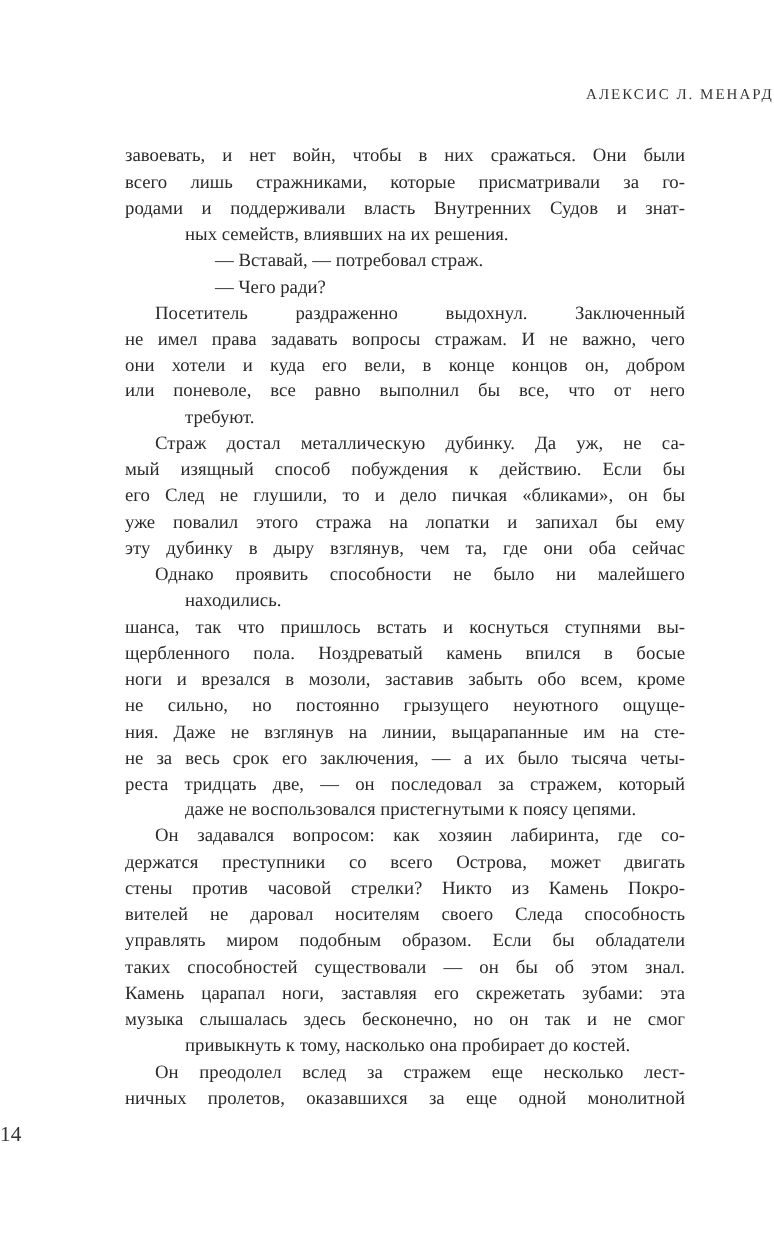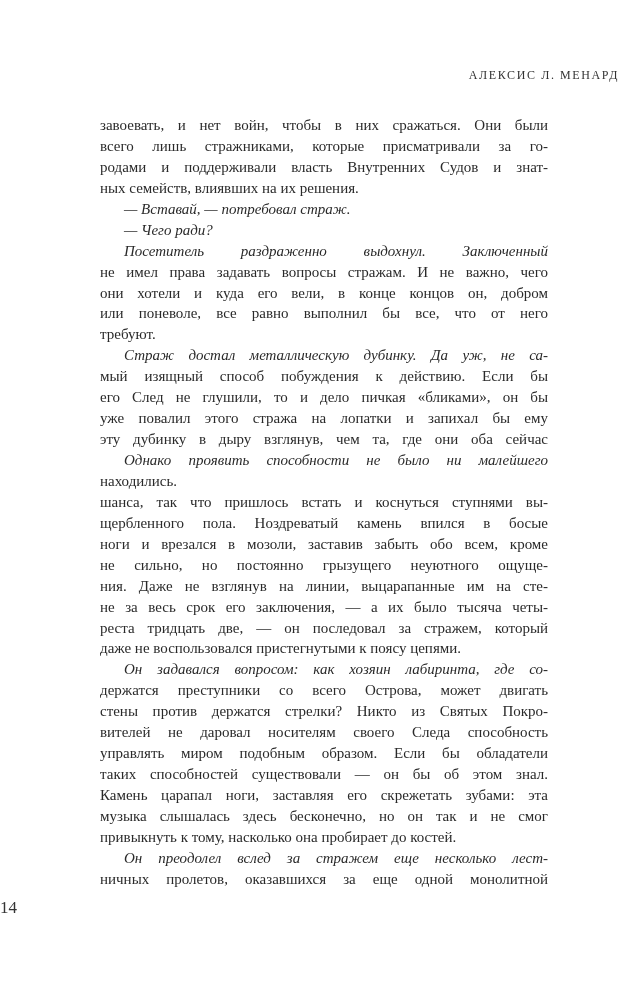--- a/index.html
+++ b/index.html
@@ -36,24 +36,24 @@
   .line {
     display: block;
     white-space: nowrap;
     height: 20.95px;
     text-align: justify;
     text-align-last: justify;
   }
   .line.last {
     text-align: left;
     text-align-last: left;
+    margin-left: 48px;
   }
   .line.indent {
     padding-left: 24px;
-    font-style: italic;
   }
   .page-number {
     position: absolute;
     top: 898px;
     left: 0;
     width: 619px;
     text-align: left;
     font-size: 17px;
     color: #333;
   }
@@ -85,21 +85,21 @@
     <span class="line">шанса, так что пришлось встать и коснуться ступнями вы-</span>
     <span class="line">щербленного пола. Ноздреватый камень впился в босые</span>
     <span class="line">ноги и врезался в мозоли, заставив забыть обо всем, кроме</span>
     <span class="line">не сильно, но постоянно грызущего неуютного ощуще-</span>
     <span class="line">ния. Даже не взглянув на линии, выцарапанные им на сте-</span>
     <span class="line">не за весь срок его заключения, — а их было тысяча четы-</span>
     <span class="line">реста тридцать две, — он последовал за стражем, который</span>
     <span class="line last">даже не воспользовался пристегнутыми к поясу цепями.</span>
     <span class="line indent">Он задавался вопросом: как хозяин лабиринта, где со-</span>
     <span class="line">держатся преступники со всего Острова, может двигать</span>
-    <span class="line">стены против держатся стрелки? Никто из Святых Покро-</span>
+    <span class="line">стены против часовой стрелки? Никто из Камень Покро-</span>
     <span class="line">вителей не даровал носителям своего Следа способность</span>
     <span class="line">управлять миром подобным образом. Если бы обладатели</span>
     <span class="line">таких способностей существовали — он бы об этом знал.</span>
     <span class="line">Камень царапал ноги, заставляя его скрежетать зубами: эта</span>
     <span class="line">музыка слышалась здесь бесконечно, но он так и не смог</span>
     <span class="line last">привыкнуть к тому, насколько она пробирает до костей.</span>
     <span class="line indent">Он преодолел вслед за стражем еще несколько лест-</span>
     <span class="line">ничных пролетов, оказавшихся за еще одной монолитной</span>
   </div>
 

